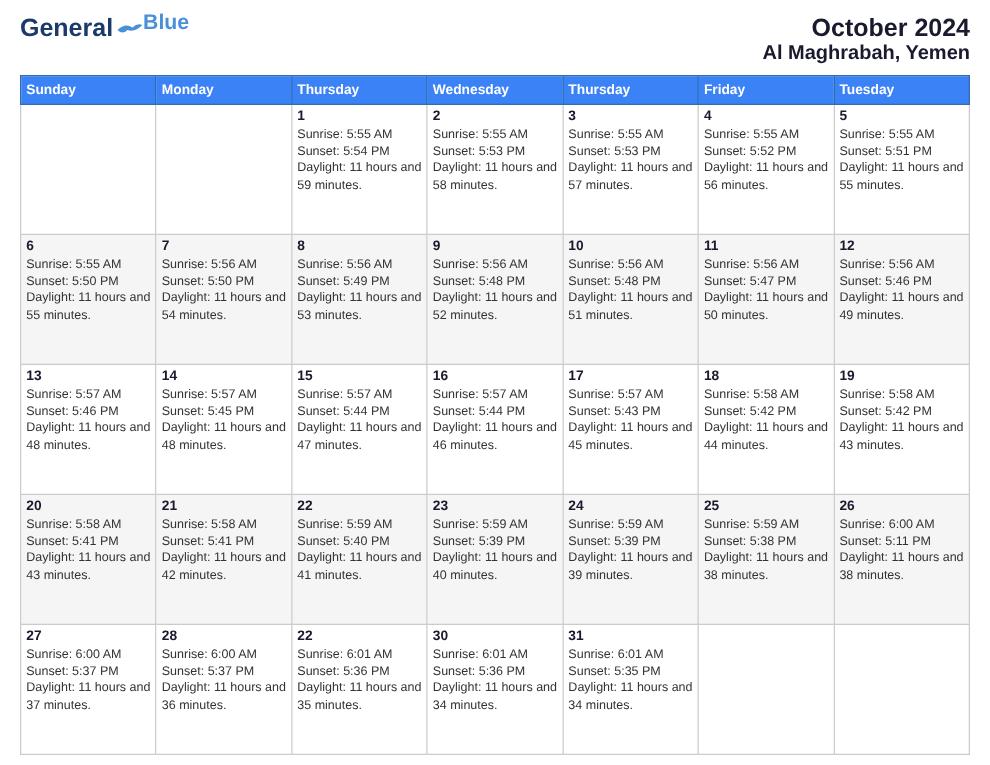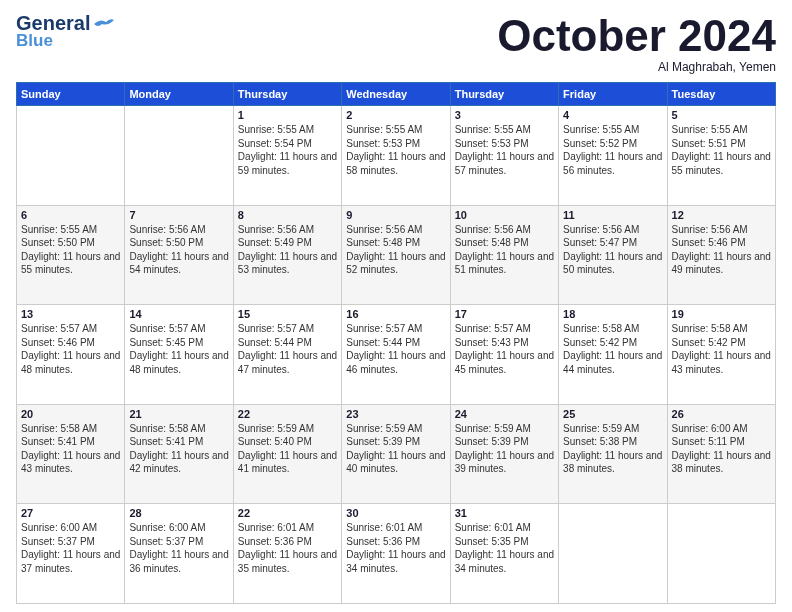--- a/index.html
+++ b/index.html
@@ -18,51 +18,50 @@
       flex-direction: column;
     }
     .header {
       display: flex;
       justify-content: space-between;
       align-items: flex-start;
       margin-bottom: 8px;
     }
     .logo {
       display: flex;
-      flex-direction: column;
       align-items: flex-start;
     }
     .logo-row {
       display: flex;
       align-items: center;
       gap: 2px;
     }
     .title-block {
       text-align: right;
     }
     .title-block h1 {
-      font-size: 44px;
+      font-size: 20px;
       font-weight: bold;
       color: #1a1a2e;
       line-height: 1.1;
     }
     .title-block h2 {
-      font-size: 12px;
-      font-weight: normal;
+      font-size: 16px;
+      font-weight: bold;
       color: #1a1a2e;
     }
     .calendar {
       flex: 1;
       border: 1px solid #ccc;
       border-collapse: collapse;
       width: 100%;
       table-layout: fixed;
     }
     .calendar th {
-      background: #1d4ed8;
+      background: #3b82f6;
       color: #fff;
       font-size: 11px;
       font-weight: bold;
       padding: 5px 4px;
       text-align: left;
       border: 1px solid #2e6db4;
     }
     .calendar td {
       border: 1px solid #ccc;
       vertical-align: top;

